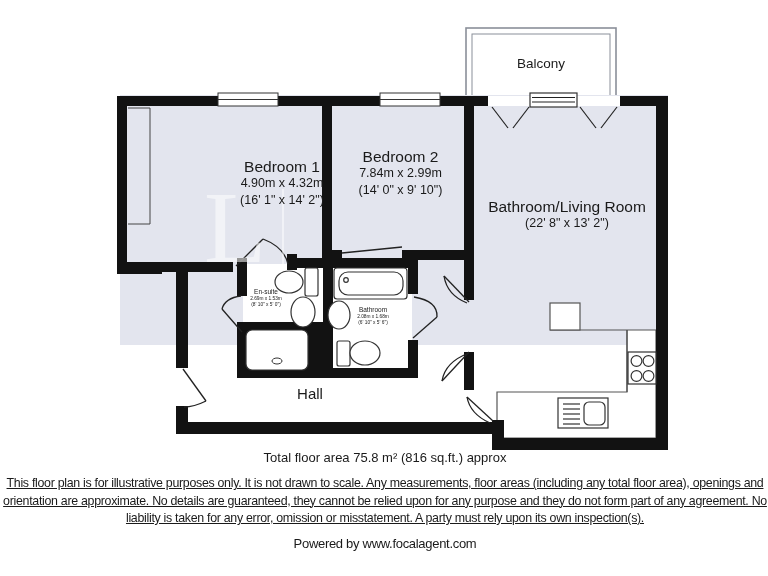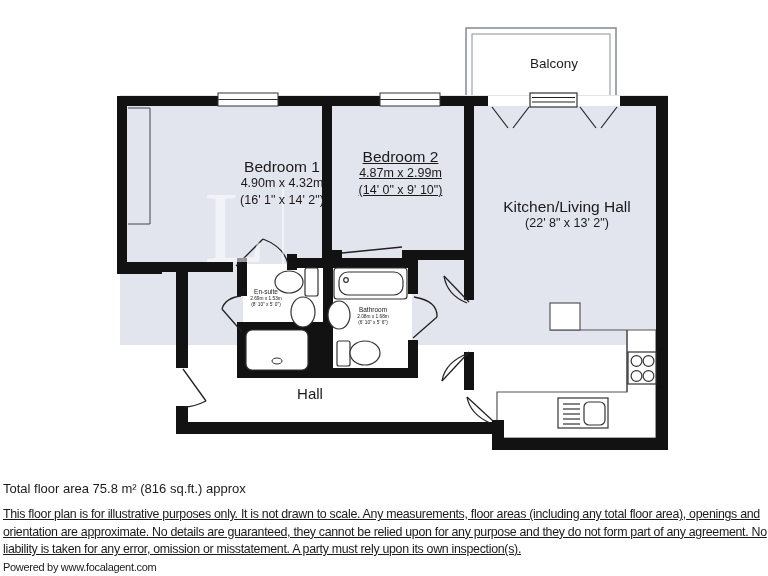--- a/index.html
+++ b/index.html
@@ -12,24 +12,24 @@
   .tiny .room-name{font-size:6.5px;line-height:8px;}
   .tiny .room-metric,.tiny .room-imperial{font-size:4.8px;line-height:6px;}
   .single{font-size:15px;}
   .balcony-label{font-size:13.5px;}
   #watermark{position:absolute;left:204px;top:180px;width:372px;height:96px;
              display:flex;align-items:center;z-index:20;
              color:rgba(255,255,255,0.55);font-family:"Liberation Serif",serif;pointer-events:none;}
   #watermark .wm-l{font-size:102px;line-height:80px;}
   #watermark .wm-bar{width:2px;height:78px;background:rgba(255,255,255,0.5);margin:0 13px 0 16px;}
   #watermark .wm-name{font-size:58px;letter-spacing:11px;line-height:60px;}
-  #footer{position:absolute;left:3px;top:481px;width:764px;z-index:30;}
+  #footer{position:absolute;left:3px;top:450px;width:764px;z-index:30;text-align:center;}
   #footer .area-line{font-size:13px;margin-bottom:10px;}
   #footer .disclaimer{font-size:12.4px;letter-spacing:-0.3px;line-height:17.5px;text-decoration:underline;}
-  #footer .powered{font-size:11px;letter-spacing:-0.3px;line-height:17.5px;}
+  #footer .powered{font-size:13px;letter-spacing:-0.3px;line-height:17.5px;margin-top:7px;}
 </style>
 </head>
 <body>
 
 <div id="canvas">
 
   <svg id="plan-svg" width="768" height="576" viewBox="0 0 768 576">
 
     <g>
       <rect x="466" y="28" width="150" height="70" fill="#ffffff" stroke="#8a8f99" stroke-width="1.6"></rect>
@@ -160,48 +160,48 @@
     <span class="wm-l">L</span>
     <span class="wm-bar"></span>
   </div>
 
   <div class="room-label" style="left:192px;top:158px;width:180px;">
     <div class="room-name">Bedroom 1</div>
     <div class="room-metric">4.90m x 4.32m</div>
     <div class="room-imperial">(16' 1" x 14' 2")</div>
   </div>
 
-  <div class="room-label" style="left:318px;top:148px;width:165px;text-decoration:underline;">
+  <div class="room-label" style="left:318px;top:148px;width:165px;">
     <div class="room-name">Bedroom 2</div>
-    <div class="room-metric">4.87m x 2.99m</div>
+    <div class="room-metric">7.84m x 2.99m</div>
     <div class="room-imperial">(14' 0" x 9' 10")</div>
   </div>
 
   <div class="room-label" style="left:477px;top:198px;width:180px;">
-    <div class="room-name">Kitchen/Living Hall</div>
+    <div class="room-name">Bathroom/Living Room</div>
     <div class="room-imperial">(22' 8" x 13' 2")</div>
   </div>
 
   <div class="room-label tiny" style="left:237px;top:288px;width:58px;">
     <div class="room-name">En-suite</div>
     <div class="room-metric">2.69m x 1.53m</div>
     <div class="room-imperial">(8' 10" x 5' 0")</div>
   </div>
 
   <div class="room-label tiny" style="left:345px;top:306px;width:56px;">
     <div class="room-name">Bathroom</div>
     <div class="room-metric">2.08m x 1.68m</div>
     <div class="room-imperial">(6' 10" x 5' 6")</div>
   </div>
 
   <div class="room-label single" style="left:270px;top:385px;width:80px;">
     <div>Hall</div>
   </div>
 
-  <div class="room-label balcony-label" style="left:466px;top:55px;width:150px;margin-left:13px;">
+  <div class="room-label balcony-label" style="left:466px;top:55px;width:150px;">
     <div>Balcony</div>
   </div>
 
   <div id="footer">
     <div class="area-line">Total floor area 75.8 m² (816 sq.ft.) approx</div>
     <div class="disclaimer">This floor plan is for illustrative purposes only. It is not drawn to scale. Any measurements, floor areas (including any total floor area), openings and orientation are approximate. No details are guaranteed, they cannot be relied upon for any purpose and they do not form part of any agreement. No liability is taken for any error, omission or misstatement. A party must rely upon its own inspection(s).</div>
     <div class="powered">Powered by www.focalagent.com</div>
   </div>
 
 </div>

